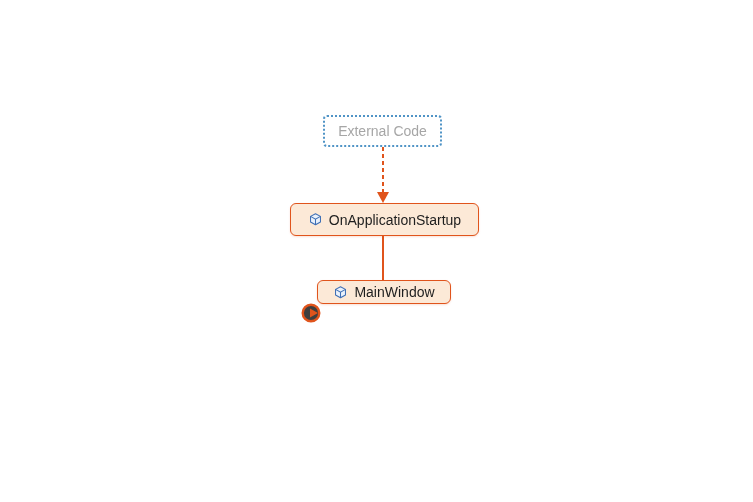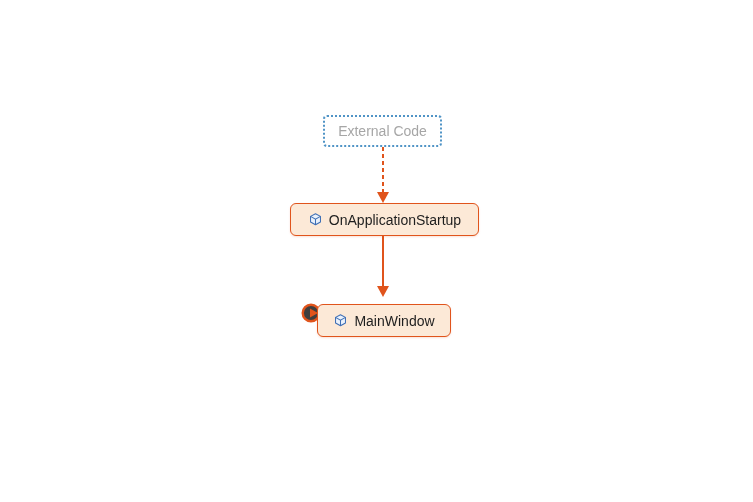--- a/index.html
+++ b/index.html
@@ -39,21 +39,21 @@
     box-shadow:0 1px 2px rgba(224,84,28,0.18);
   }
   .node-external{
     background:#fff;
     border:2px dotted var(--external-border);
     border-radius:4px;
     color:var(--external-text);
   }
   #node-external-code{left:323px;top:115px;width:119px;height:32px;}
   #node-startup{left:290px;top:203px;width:189px;height:33px;}
-  #node-mainwindow{left:317px;top:304px;width:134px;height:33px;}
+  #node-mainwindow{left:317px;top:280px;width:134px;height:24px;}
 
   .edge{position:absolute;z-index:1;}
   .edge-line-solid{
     position:absolute;
     width:2px;
     background:var(--edge);
   }
   .edge-line-dashed{
     position:absolute;
     width:2px;

